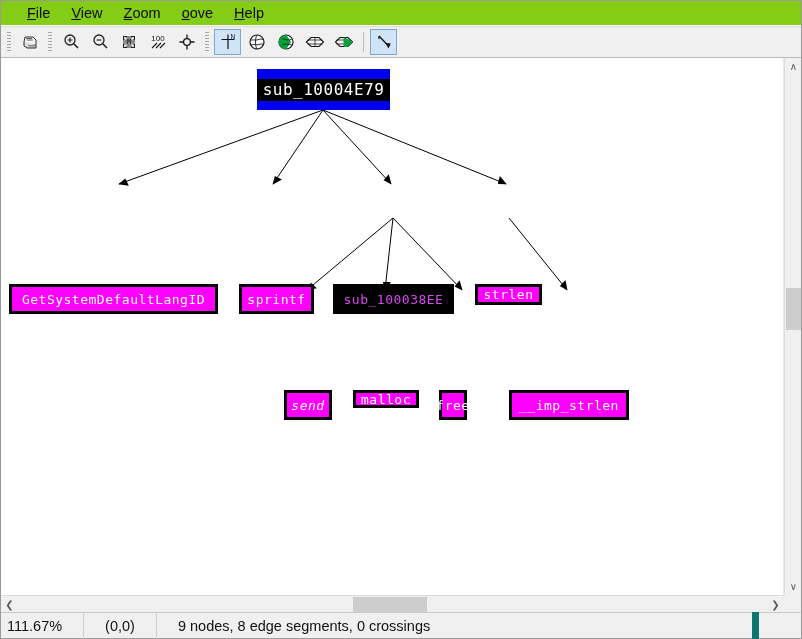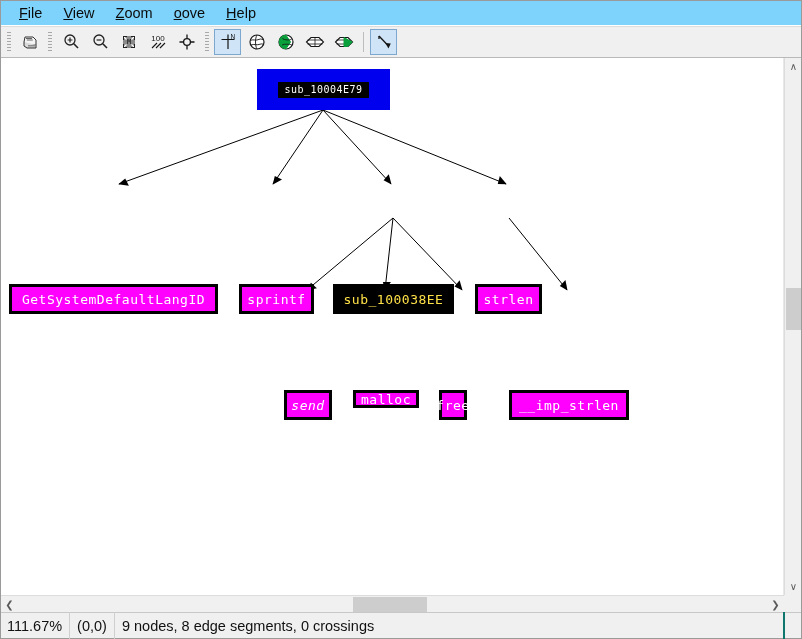--- a/index.html
+++ b/index.html
@@ -56,23 +56,23 @@
   #btn-min { right: 104px; }
   #btn-max { right: 57px; }
   #btn-close { right: 10px; }
   #btn-min .g { width: 13px; height: 1px; background: #1a1a1a; display:block; }
   #btn-max .g { width: 11px; height: 11px; border: 1px solid #1a1a1a; display:block; }
   #btn-close .g { font-size: 17px; line-height: 17px; font-weight: 300; }
 
   
   #menubar {
     height: 25px; flex: 0 0 25px;
-    background: #7dd3fc;
-    display: flex; align-items: center;
-    padding-left: 8px;
+    background: #84cc16;
+    display: flex; align-items: center;
+    padding-left: 16px;
     border-bottom: 1px solid #ffffff;
   }
   .menu-item {
     font-size: 14.5px; color: #0b0b0b;
     padding: 2px 11px 2px 10px;
     cursor: default; white-space: nowrap;
   }
   .menu-item u { text-decoration: underline; }
 
   
@@ -126,32 +126,32 @@
     line-height: 1;
   }
   .node.fn {
     background: #ff00ff;
     border: 3px solid #000000;
     color: #ffffff;
   }
   .node.local {
     background: #000000;
     border: 0;
-    color: #fde047;
+    color: #d946ef;
   }
   .node.root {
     background: #0000ee;
     border: 0;
     padding: 7px 10px;
   }
   .node.root .inner {
     background: #000000; color: #ffffff;
     padding: 3px 6px;
     font-family: "DejaVu Sans Mono", "Liberation Mono", monospace;
-    font-size: 10px; letter-spacing: 0.5px; line-height: 1;
+    font-size: 16px; letter-spacing: 0.5px; line-height: 1;
   }
 
   
   .sb-v {
     position: absolute; right: 0; top: 0; bottom: 17px; width: 17px;
     background: #f0f0f0; border-left: 1px solid #dcdcdc;
   }
   .sb-h {
     position: absolute; left: 0; bottom: 0; right: 17px; height: 17px;
     background: #f0f0f0; border-top: 1px solid #dcdcdc;
@@ -176,27 +176,27 @@
 
   
   #statusbar {
     height: 26px; flex: 0 0 26px;
     background: #f0f0f0;
     border-top: 1px solid #c8c8c8;
     display: flex; align-items: center;
     font-size: 14.5px; color: #111111;
   }
   .status-cell {
-    padding: 0 7px; height: 30px;
+    padding: 0 21px; height: 30px;
     display: flex; align-items: center;
     border-right: 1px solid #cfcfcf;
     white-space: nowrap;
   }
   .status-cell.first { padding-left: 6px; }
-  .status-cell.grow { flex: 1 1 auto; border-right: 2px solid #0f766e; }
+  .status-cell.grow { flex: 1 1 auto; border-right: 7px solid #0f766e; }
   .status-cell.tail { flex: 0 0 16px; border-right: none; }
 </style>
 </head>
 <body>
 
 <div id="app">
 
 
   <div id="menubar">
     <div class="menu-item"><u>F</u><span>ile</span></div>
@@ -332,21 +332,21 @@
       </div>
 
       <div class="node fn" style="left:238px; top:226px; width:75px; height:30px;">
         <span>sprintf</span>
       </div>
 
       <div class="node local" style="left:332px; top:226px; width:121px; height:30px;">
         <span>sub_100038EE</span>
       </div>
 
-      <div class="node fn" style="left:474px; top:226px; width:67px; height:30px;">
+      <div class="node fn" style="left:474px; top:226px; width:67px; height:21px;">
         <span>strlen</span>
       </div>
 
       <div class="node fn" style="left:283px; top:332px; width:48px; height:30px;font-style:italic;">
         <span>send</span>
       </div>
 
       <div class="node fn" style="left:352px; top:332px; width:66px; height:18px;">
         <span>malloc</span>
       </div>

